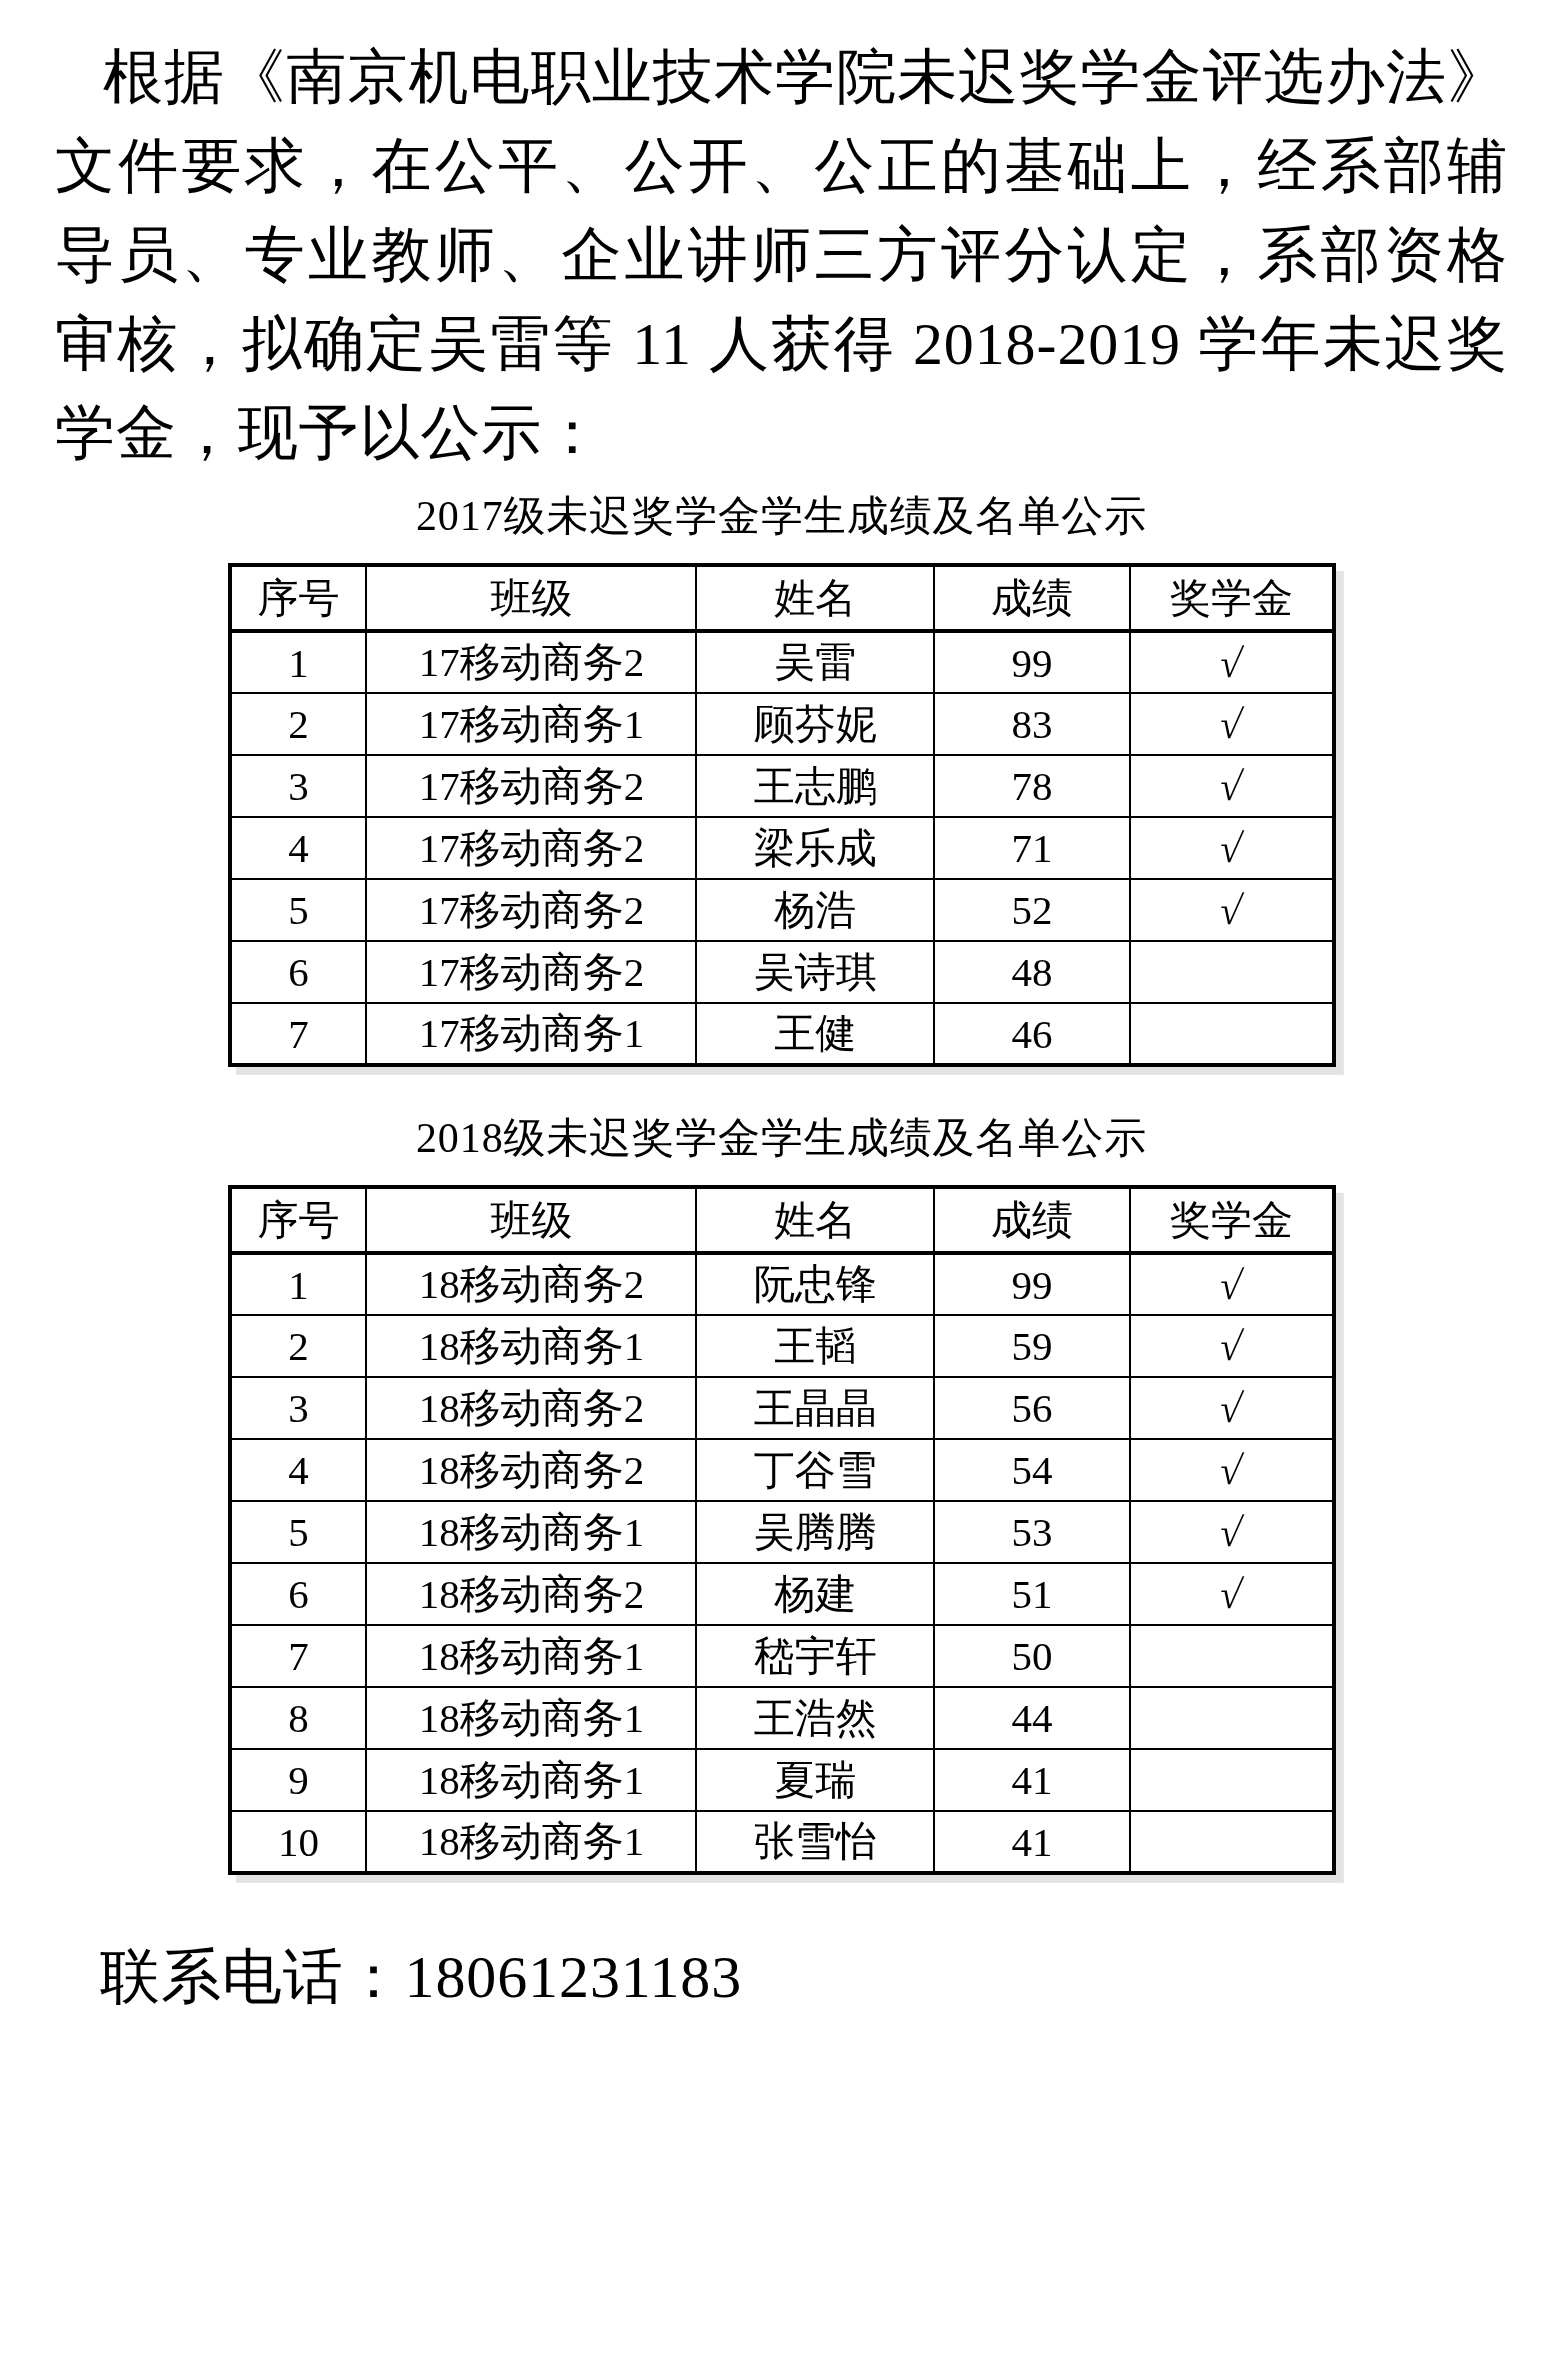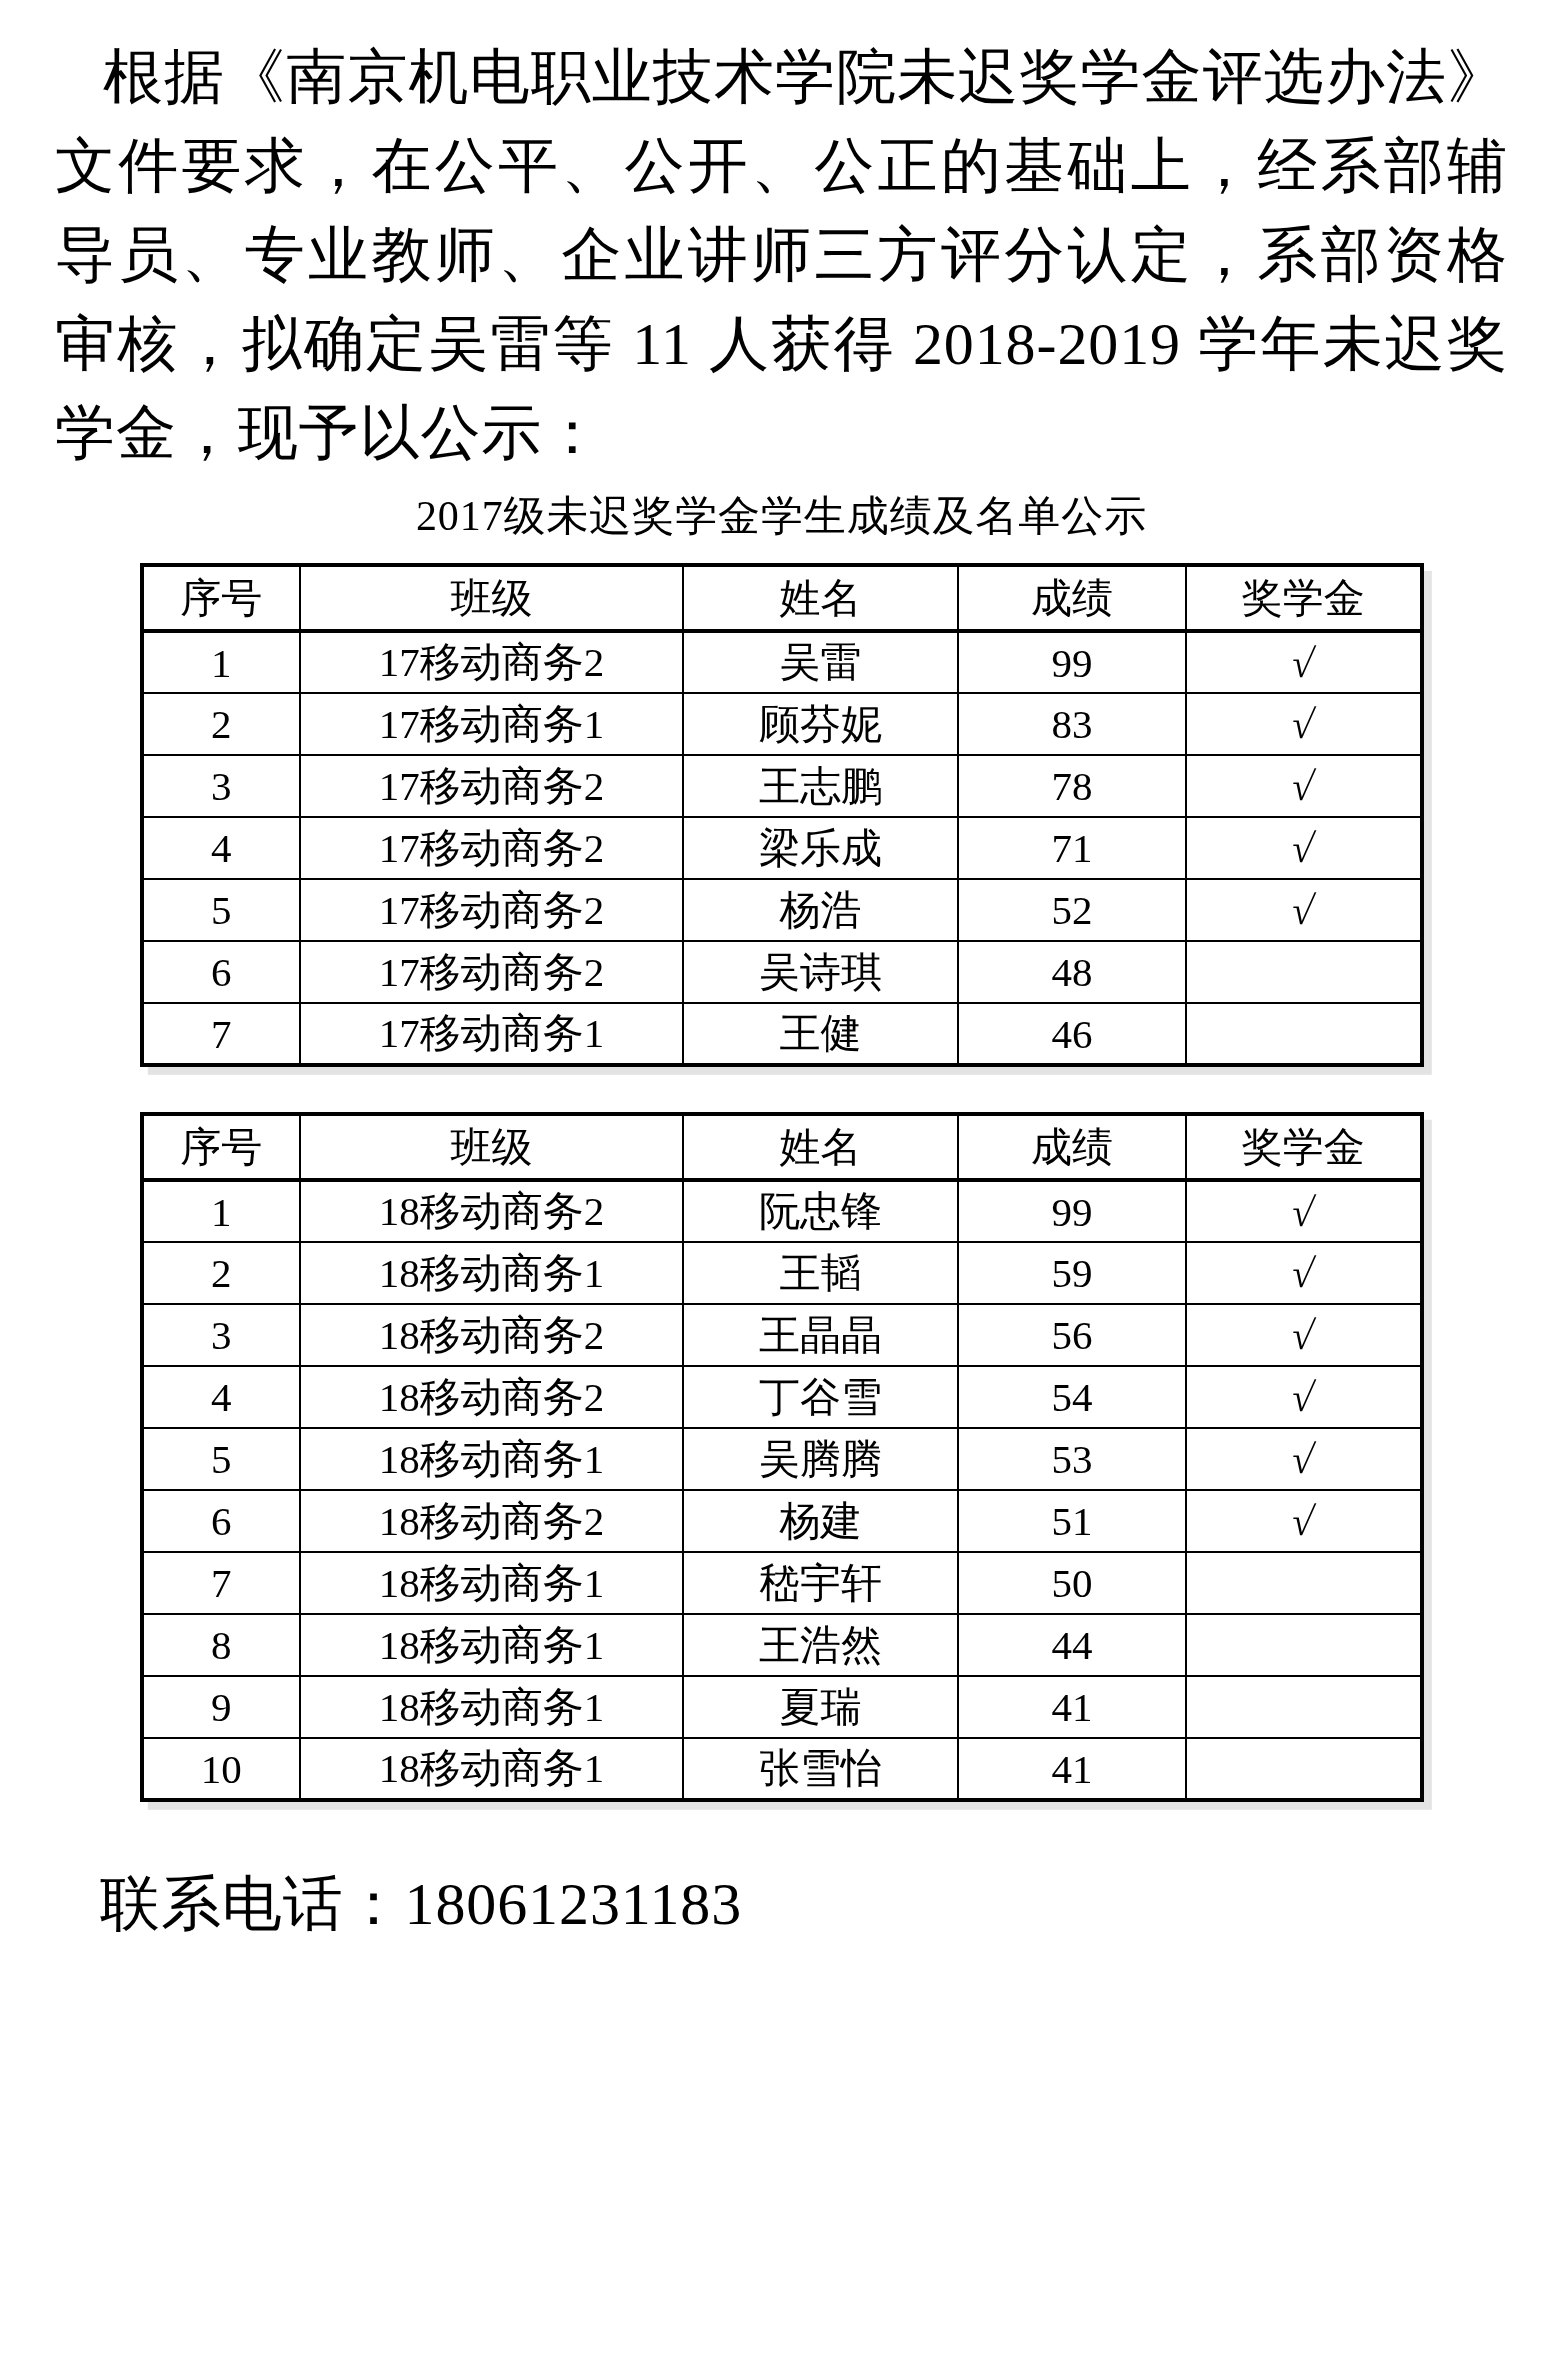--- a/index.html
+++ b/index.html
@@ -18,21 +18,21 @@
   }
   .para {
     font-size: 60px;
     line-height: 89px;
     text-align: justify;
     text-indent: 48px;
     letter-spacing: 0.9px;
   }
   .table-section { margin-top: 12px; }
   .table-section.second { margin-top: 45px; }
-  .table-wrap { width: 1284px; margin: 8px auto; }
+  .table-wrap { width: 1108px; margin: 8px auto; }
   .table-title {
     font-size: 42px;
     text-align: center;
     line-height: 52px;
     margin-bottom: 21px;
     letter-spacing: 0.9px;
   }
   table.data-table {
     width: 100%;
     border-collapse: collapse;
@@ -148,20 +148,21 @@
               <td>46</td>
               <td></td>
             </tr>
           </tbody>
       </table>
     </div>
   </div>
 
   <div class="table-section second">
     <div class="table-wrap">
+      <div class="table-title">2018级未迟奖学金学生成绩及名单公示</div>
       <table class="data-table">
         <colgroup>
           <col class="col-serial">
             <col class="col-class">
             <col class="col-name">
             <col class="col-score">
             <col class="col-award">
         </colgroup>
         <thead>
           <tr>

